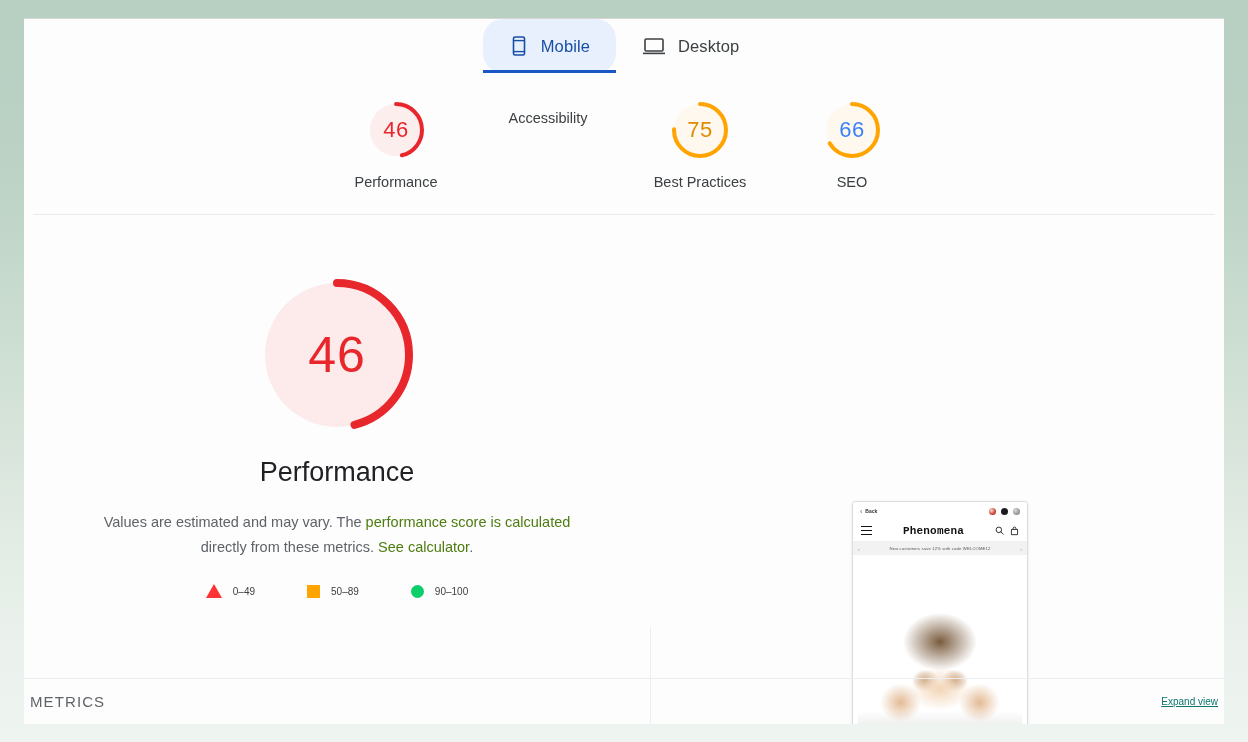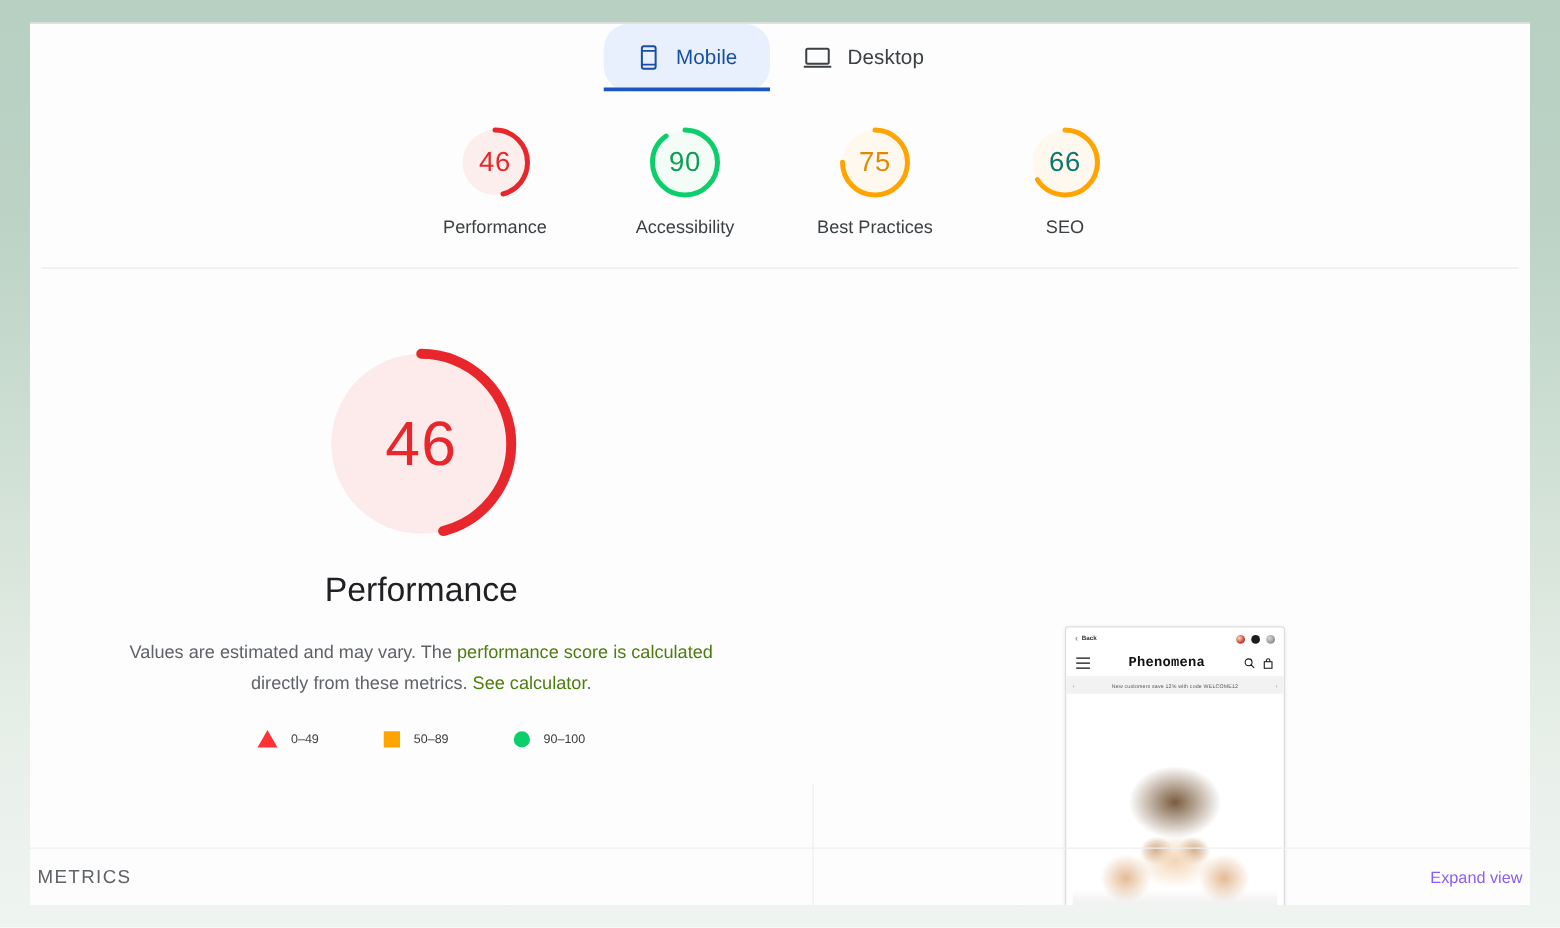--- a/index.html
+++ b/index.html
@@ -256,23 +256,24 @@
     justify-content: space-between;
     padding: 0 6px 0 6px;
     border-top: 1px solid #eceff1;
   }
   #metrics-label {
     font-size: 15px;
     color: #5f6368;
     letter-spacing: 1.1px;
   }
   #expand-view {
-    font-size: 13px;
-    color: #8b5cf6;
+    font-size: 10px;
+    color: #0f766e;
     cursor: pointer;
+    text-decoration: underline;
   }
 </style>
 </head>
 <body>
 
 <div id="report-card">
 
   <div id="tabstrip">
 
     <div class="tab active">
@@ -305,48 +306,41 @@
         <svg width="64" height="64" viewBox="0 0 64 64">
           <circle cx="32" cy="32" r="26" fill="#fdeeee"></circle>
           <circle cx="32" cy="32" r="26" fill="none" stroke="#e8272c" stroke-width="4" stroke-linecap="round" stroke-dasharray="75.1 163.3" transform="rotate(-90 32 32)"></circle>
         </svg>
         <div class="num" style="color:#e8272c">46</div>
       </div>
       <div class="cat-label">Performance</div>
     </div>
 
     <div class="gauge-sm">
-      <div class="ring">
-        <svg width="64" height="64" viewBox="0 0 64 64">
-          <circle cx="32" cy="32" r="26" fill="#f3fcf7"></circle>
-          <circle cx="32" cy="32" r="26" fill="none" stroke="#0cce6b" stroke-width="4" stroke-linecap="round" stroke-dasharray="147.0 16.3" transform="rotate(-90 32 32)"></circle>
-        </svg>
-        <div class="num" style="color:#0b9e56">90</div>
-      </div>
       <div class="cat-label">Accessibility</div>
     </div>
 
     <div class="gauge-sm">
       <div class="ring">
         <svg width="64" height="64" viewBox="0 0 64 64">
           <circle cx="32" cy="32" r="26" fill="#fff8ee"></circle>
           <circle cx="32" cy="32" r="26" fill="none" stroke="#ffa400" stroke-width="4" stroke-linecap="round" stroke-dasharray="122.5 40.8" transform="rotate(-90 32 32)"></circle>
         </svg>
         <div class="num" style="color:#e08a00">75</div>
       </div>
       <div class="cat-label">Best Practices</div>
     </div>
 
     <div class="gauge-sm">
       <div class="ring">
         <svg width="64" height="64" viewBox="0 0 64 64">
           <circle cx="32" cy="32" r="26" fill="#fff8ee"></circle>
           <circle cx="32" cy="32" r="26" fill="none" stroke="#ffa400" stroke-width="4" stroke-linecap="round" stroke-dasharray="107.8 55.5" transform="rotate(-90 32 32)"></circle>
         </svg>
-        <div class="num" style="color:#0f766e">66</div>
+        <div class="num" style="color:#3b82f6">66</div>
       </div>
       <div class="cat-label">SEO</div>
     </div>
 
   </div>
 
   <div id="body-area">
 
     <div id="perf-block">
 

